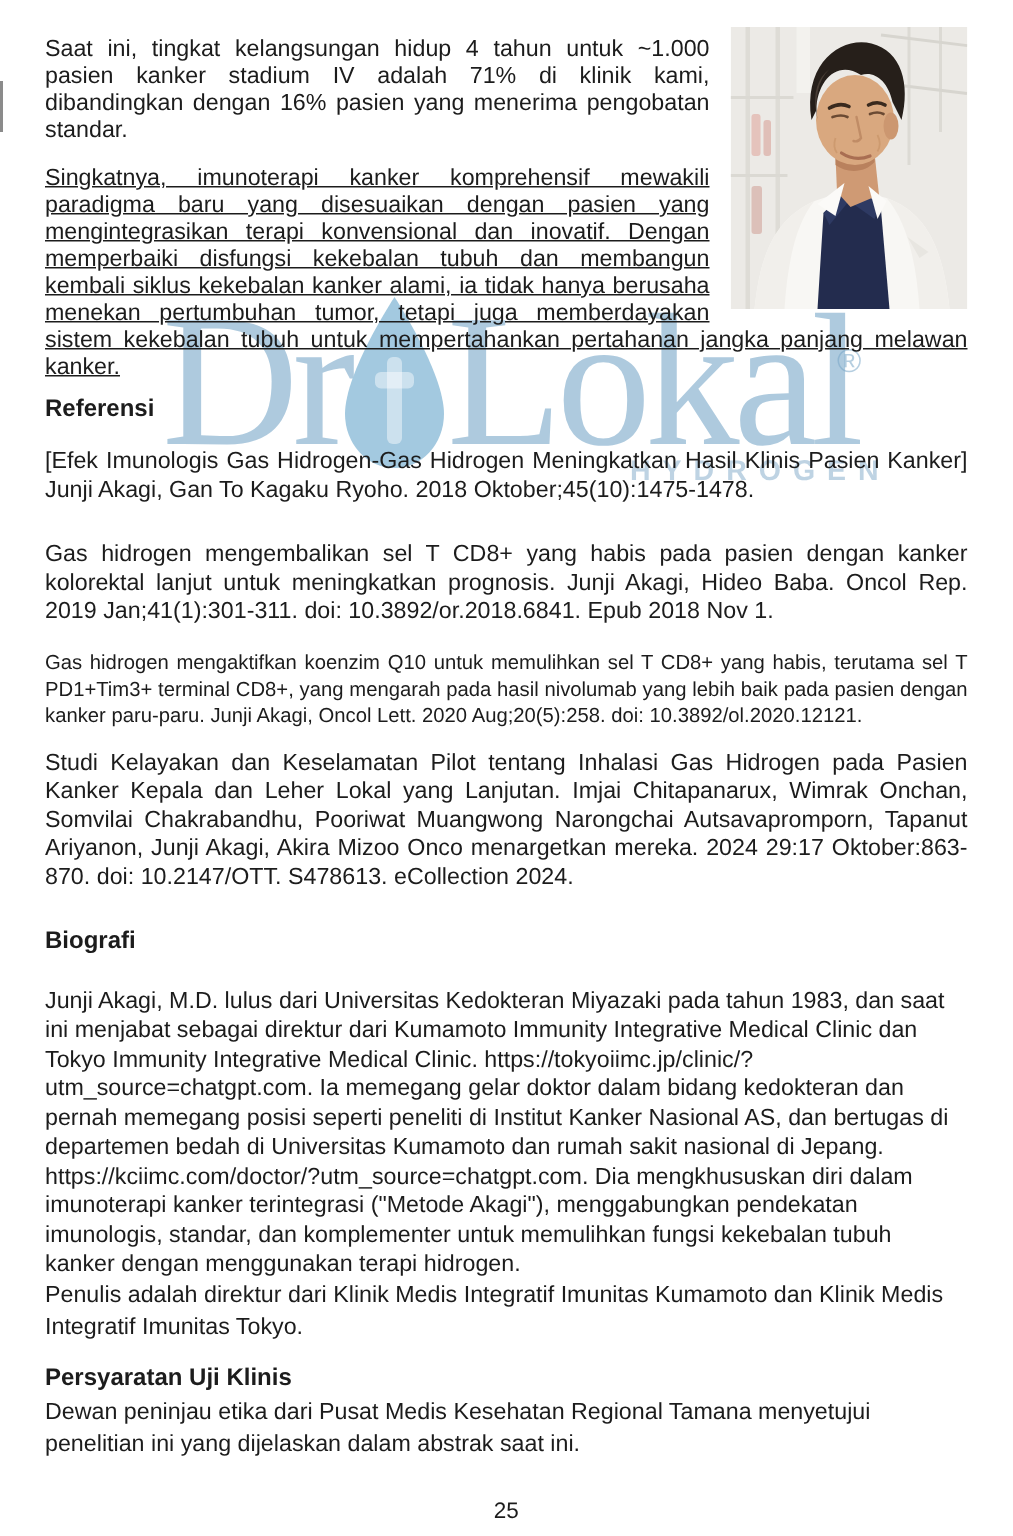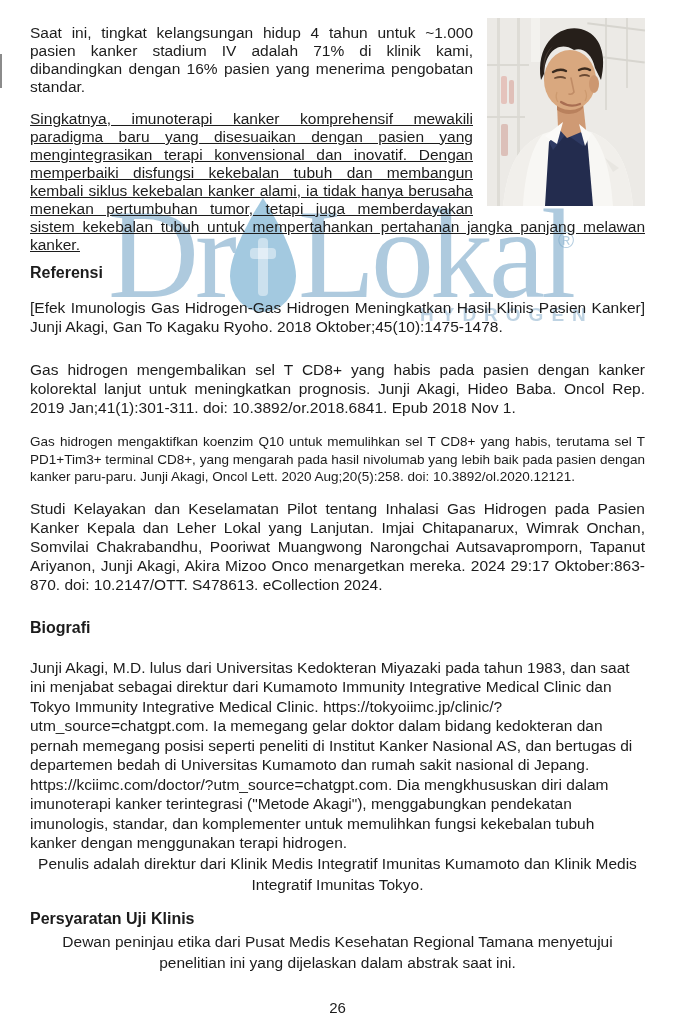--- a/index.html
+++ b/index.html
@@ -29,21 +29,21 @@
     position:absolute;left:320px;top:114px;font-size:19px;font-weight:700;
     letter-spacing:8px;color:rgba(125,168,200,0.50);
     font-family:"Liberation Sans",sans-serif;white-space:nowrap;
   }
   
   .content{position:relative;z-index:1;padding:24px 30px 0 30px;}
   .photo{
     float:right;width:158px;height:188px;margin:-6px 0 12px 14px;
     overflow:hidden;
   }
-  p{margin:0;text-align:center;}
+  p{margin:0;}
   .para{font-size:15.5px;line-height:18px;text-align:justify;}
   .p1{margin-bottom:14px;}
   .p2{margin-bottom:4px;text-decoration:underline;}
   .h{font-size:16px;font-weight:700;line-height:18px;}
   .h-ref{margin:10px 0 16px 0;}
   .refp{font-size:15.5px;line-height:19px;text-align:justify;}
   .ref-0{margin-bottom:24px;}
   .ref-1{margin-bottom:16px;}
   .ref-2{font-size:13.5px;line-height:17.5px;margin-bottom:13px;}
   .ref-3{margin-bottom:0;}
@@ -147,15 +147,15 @@
     <div class="h h-bio">Biografi</div>
     <p class="bio">Junji Akagi, M.D. lulus dari Universitas Kedokteran Miyazaki pada tahun 1983, dan saat ini menjabat sebagai direktur dari Kumamoto Immunity Integrative Medical Clinic dan Tokyo Immunity Integrative Medical Clinic. https://tokyoiimc.jp/clinic/?utm_source=chatgpt.com. Ia memegang gelar doktor dalam bidang kedokteran dan pernah memegang posisi seperti peneliti di Institut Kanker Nasional AS, dan bertugas di departemen bedah di Universitas Kumamoto dan rumah sakit nasional di Jepang. https://kciimc.com/doctor/?utm_source=chatgpt.com. Dia mengkhususkan diri dalam imunoterapi kanker terintegrasi ("Metode Akagi"), menggabungkan pendekatan imunologis, standar, dan komplementer untuk memulihkan fungsi kekebalan tubuh kanker dengan menggunakan terapi hidrogen.</p>
 
     <p class="coi-text">Penulis adalah direktur dari Klinik Medis Integratif Imunitas Kumamoto dan Klinik Medis Integratif Imunitas Tokyo.</p>
 
     <div class="h h-trial">Persyaratan Uji Klinis</div>
     <p class="trial-text">Dewan peninjau etika dari Pusat Medis Kesehatan Regional Tamana menyetujui penelitian ini yang dijelaskan dalam abstrak saat ini.</p>
 
   </div>
 
-  <div class="pageno">26</div>
+  <div class="pageno">25</div>
 
 </div>
 
 </body></html>

